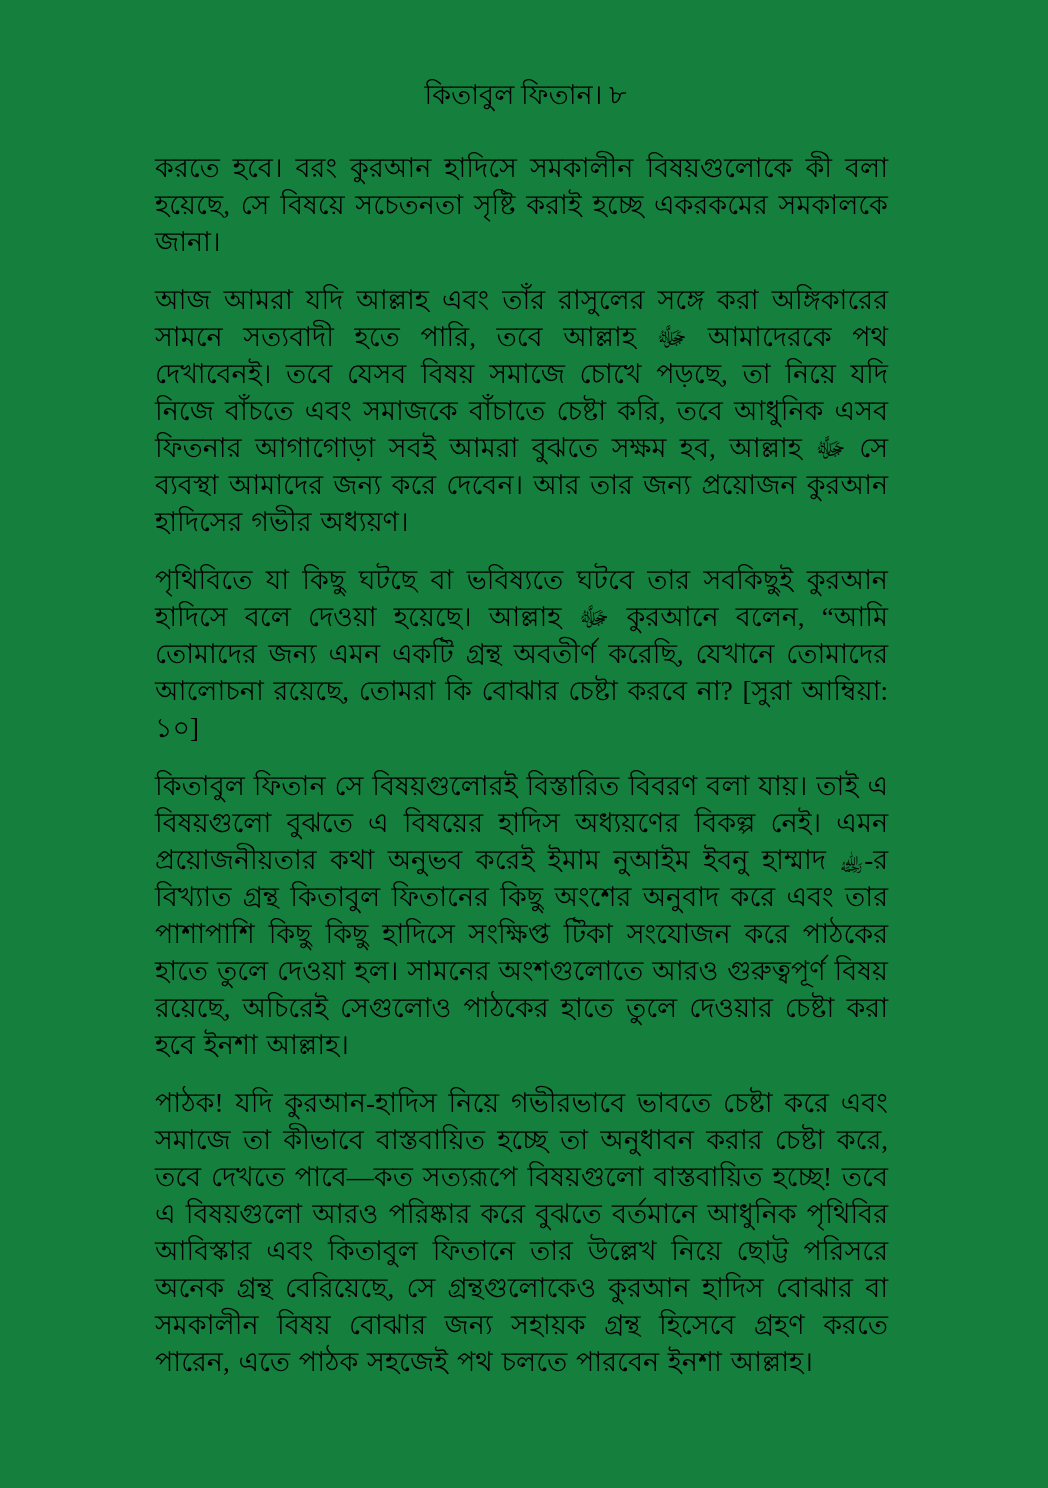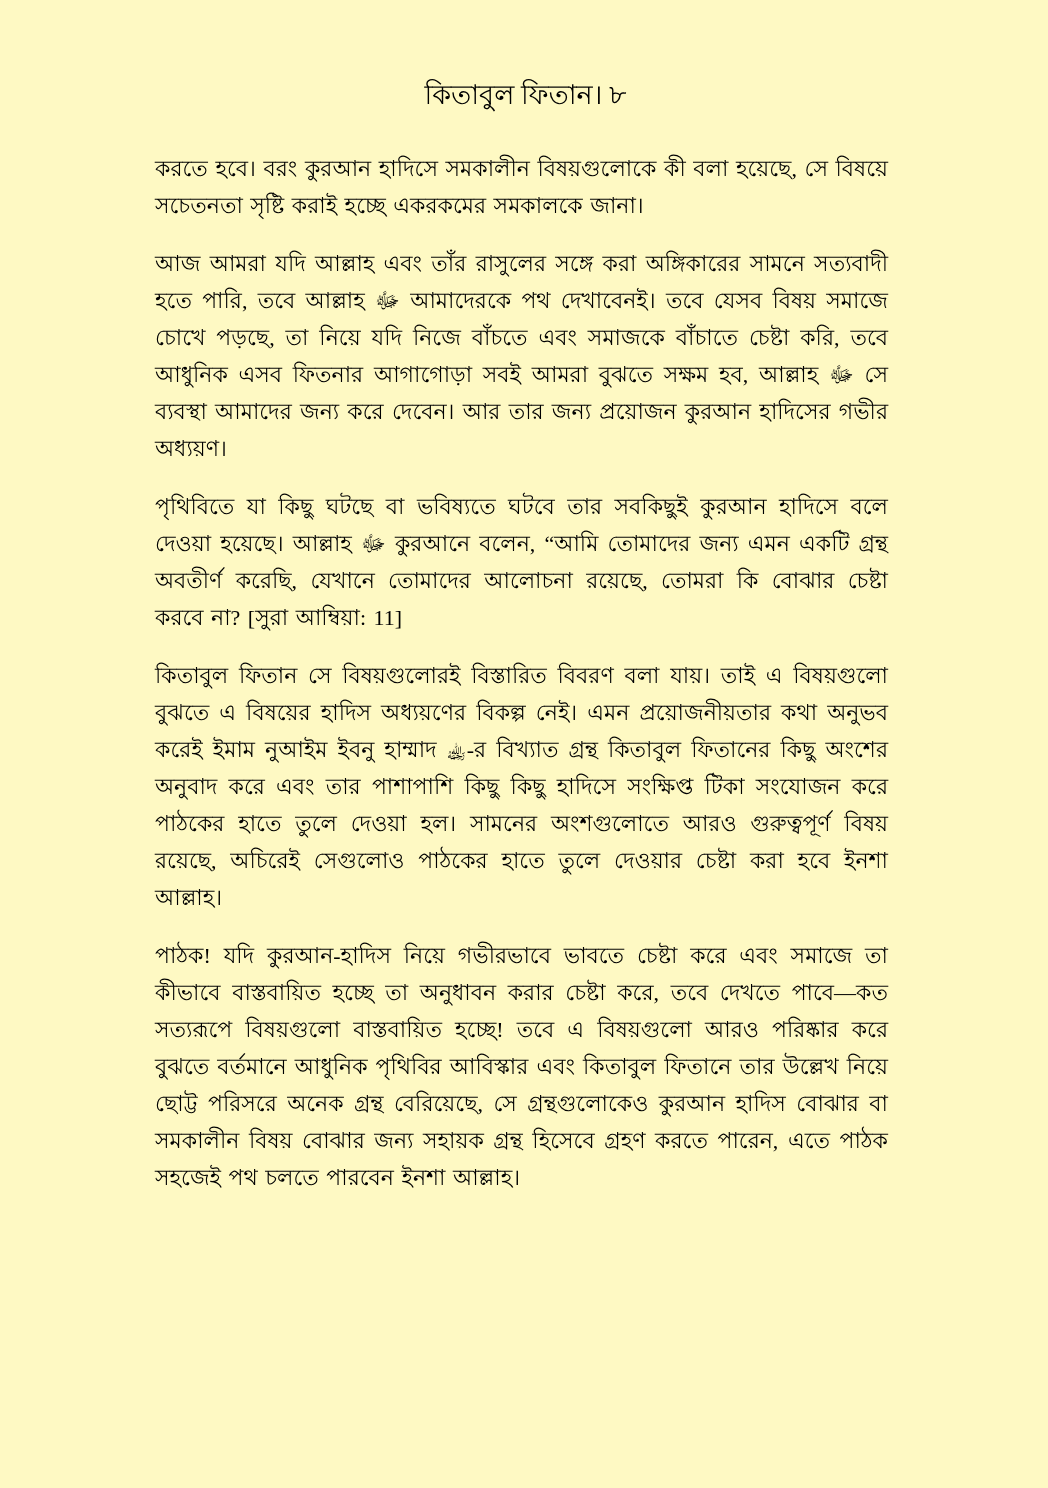--- a/index.html
+++ b/index.html
@@ -4,52 +4,52 @@
 <style>
   html, body {
     margin: 0;
     padding: 0;
     background: #ffffff;
   }
   .page {
     position: relative;
     width: 1048px;
     height: 1488px;
-    background: #fef9c3;
+    background: #15803d;
     color: #000000;
     box-sizing: border-box;
     padding: 78px 152px 0 155px;
     font-family: "Liberation Serif", "DejaVu Serif", serif;
     overflow: hidden;
   }
   .running-header {
     text-align: center;
     font-size: 27px;
     line-height: 34px;
     margin: 0 0 38px 0;
     white-space: nowrap;
   }
   .content p {
-    font-size: 22px;
+    font-size: 27px;
     line-height: 37px;
     text-align: justify;
     text-justify: inter-word;
     margin: 0 8px 21px 0;
     word-spacing: 2px;
   }
 </style>
 </head>
 <body>
 
 <div class="page">
   <div class="running-header">
     <span>কিতাবুল ফিতান। ৮</span>
   </div>
 
   <div class="content">
     <p>করতে হবে। বরং কুরআন হাদিসে সমকালীন বিষয়গুলোকে কী বলা হয়েছে, সে বিষয়ে সচেতনতা সৃষ্টি করাই হচ্ছে একরকমের সমকালকে জানা।</p>
     <p>আজ আমরা যদি আল্লাহ এবং তাঁর রাসুলের সঙ্গে করা অঙ্গিকারের সামনে সত্যবাদী হতে পারি, তবে আল্লাহ ﷻ আমাদেরকে পথ দেখাবেনই। তবে যেসব বিষয় সমাজে চোখে পড়ছে, তা নিয়ে যদি নিজে বাঁচতে এবং সমাজকে বাঁচাতে চেষ্টা করি, তবে আধুনিক এসব ফিতনার আগাগোড়া সবই আমরা বুঝতে সক্ষম হব, আল্লাহ ﷻ সে ব্যবস্থা আমাদের জন্য করে দেবেন। আর তার জন্য প্রয়োজন কুরআন হাদিসের গভীর অধ্যয়ণ।</p>
-    <p>পৃথিবিতে যা কিছু ঘটছে বা ভবিষ্যতে ঘটবে তার সবকিছুই কুরআন হাদিসে বলে দেওয়া হয়েছে। আল্লাহ ﷻ কুরআনে বলেন, “আমি তোমাদের জন্য এমন একটি গ্রন্থ অবতীর্ণ করেছি, যেখানে তোমাদের আলোচনা রয়েছে, তোমরা কি বোঝার চেষ্টা করবে না? [সুরা আম্বিয়া: 11]</p>
+    <p>পৃথিবিতে যা কিছু ঘটছে বা ভবিষ্যতে ঘটবে তার সবকিছুই কুরআন হাদিসে বলে দেওয়া হয়েছে। আল্লাহ ﷻ কুরআনে বলেন, “আমি তোমাদের জন্য এমন একটি গ্রন্থ অবতীর্ণ করেছি, যেখানে তোমাদের আলোচনা রয়েছে, তোমরা কি বোঝার চেষ্টা করবে না? [সুরা আম্বিয়া: ১০]</p>
     <p>কিতাবুল ফিতান সে বিষয়গুলোরই বিস্তারিত বিবরণ বলা যায়। তাই এ বিষয়গুলো বুঝতে এ বিষয়ের হাদিস অধ্যয়ণের বিকল্প নেই। এমন প্রয়োজনীয়তার কথা অনুভব করেই ইমাম নুআইম ইবনু হাম্মাদ ﵀-র বিখ্যাত গ্রন্থ কিতাবুল ফিতানের কিছু অংশের অনুবাদ করে এবং তার পাশাপাশি কিছু কিছু হাদিসে সংক্ষিপ্ত টিকা সংযোজন করে পাঠকের হাতে তুলে দেওয়া হল। সামনের অংশগুলোতে আরও গুরুত্বপূর্ণ বিষয় রয়েছে, অচিরেই সেগুলোও পাঠকের হাতে তুলে দেওয়ার চেষ্টা করা হবে ইনশা আল্লাহ।</p>
     <p>পাঠক! যদি কুরআন-হাদিস নিয়ে গভীরভাবে ভাবতে চেষ্টা করে এবং সমাজে তা কীভাবে বাস্তবায়িত হচ্ছে তা অনুধাবন করার চেষ্টা করে, তবে দেখতে পাবে—কত সত্যরূপে বিষয়গুলো বাস্তবায়িত হচ্ছে! তবে এ বিষয়গুলো আরও পরিষ্কার করে বুঝতে বর্তমানে আধুনিক পৃথিবির আবিস্কার এবং কিতাবুল ফিতানে তার উল্লেখ নিয়ে ছোট্ট পরিসরে অনেক গ্রন্থ বেরিয়েছে, সে গ্রন্থগুলোকেও কুরআন হাদিস বোঝার বা সমকালীন বিষয় বোঝার জন্য সহায়ক গ্রন্থ হিসেবে গ্রহণ করতে পারেন, এতে পাঠক সহজেই পথ চলতে পারবেন ইনশা আল্লাহ।</p>
 
   </div>
 </div>
 
 </body></html>

